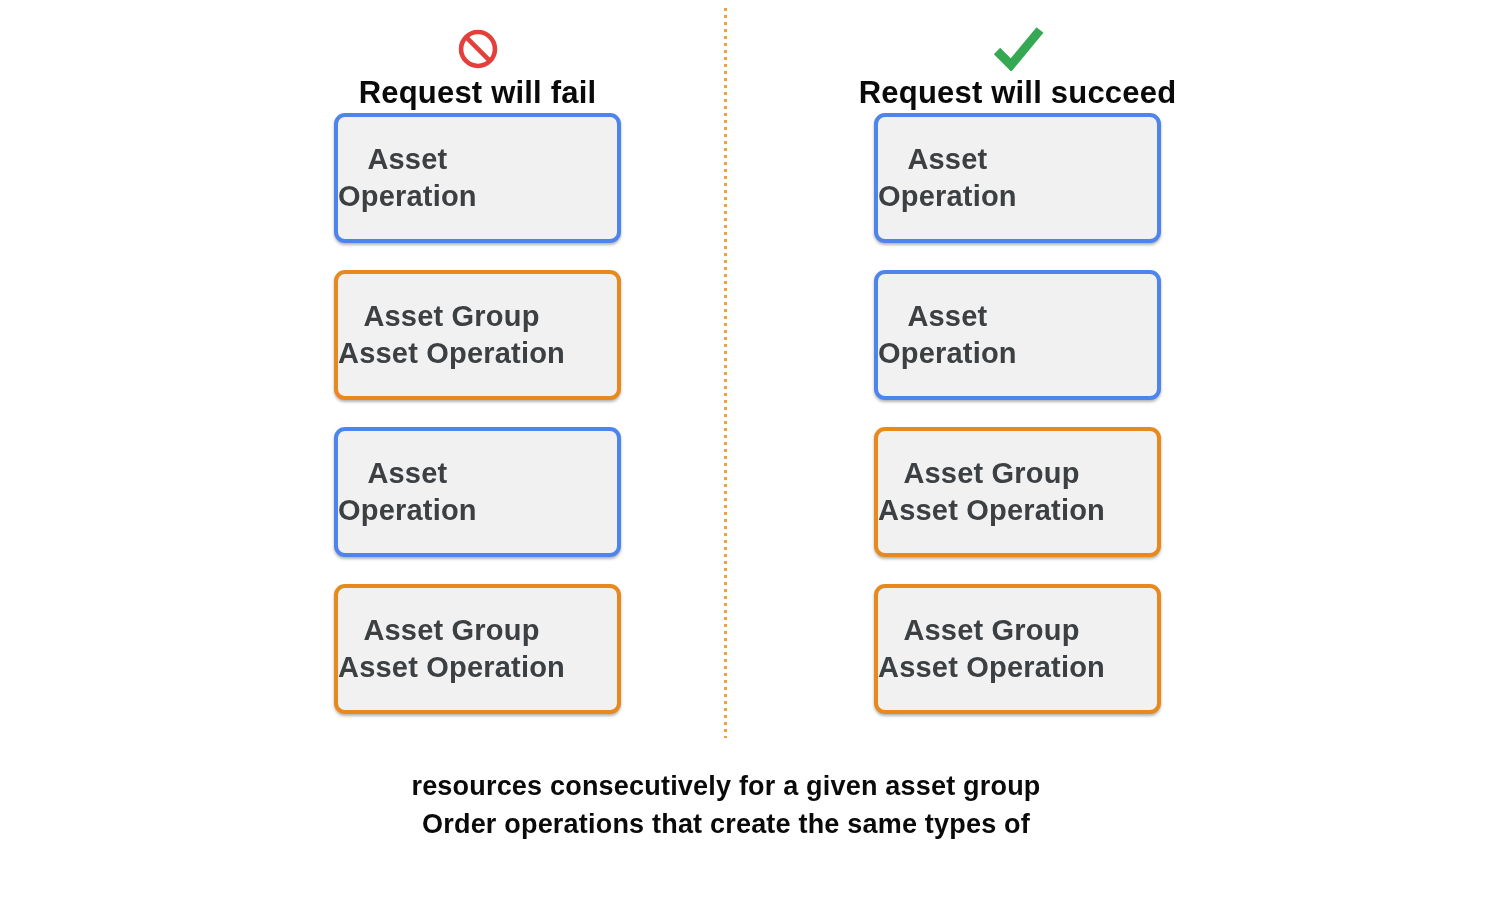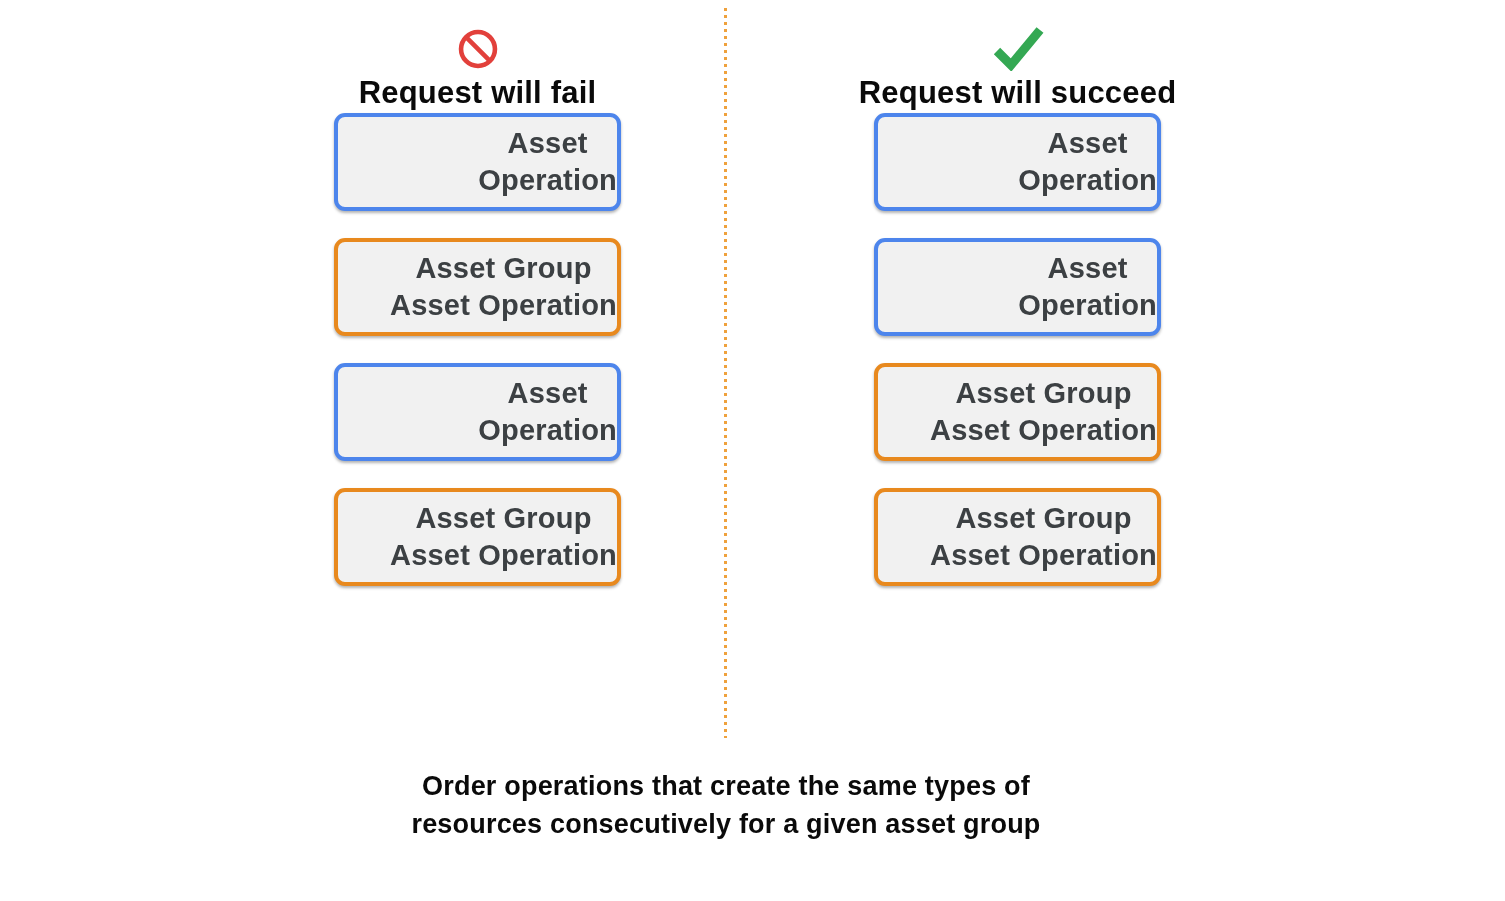--- a/index.html
+++ b/index.html
@@ -53,28 +53,28 @@
     margin-top: 3px;
     font-size: 31px;
     font-weight: 700;
     letter-spacing: 0.2px;
     color: var(--heading-text);
     line-height: 1.2;
     white-space: nowrap;
   }
 
   .box {
-    height: 98px;
+    height: 130px;
     margin-bottom: 27px;
     background: var(--box-bg);
     border: 4px solid var(--blue-border);
     border-radius: 11px;
     display: flex;
     align-items: center;
-    justify-content: flex-end;
+    justify-content: flex-start;
     text-align: center;
     box-shadow: 0 2px 3px rgba(0,0,0,0.30);
   }
   .border-blue   { border-color: var(--blue-border); }
   .border-orange { border-color: var(--orange-border); }
 
   .box-label {
     font-size: 29px;
     font-weight: 700;
     color: var(--box-text);
@@ -151,17 +151,17 @@
     <div class="box border-orange">
       <p class="box-label"><span>Asset Group</span><br><span>Asset Operation</span></p>
     </div>
 
     <div class="box border-orange">
       <p class="box-label"><span>Asset Group</span><br><span>Asset Operation</span></p>
     </div>
   </section>
 
   <footer class="caption">
+    <div>resources consecutively for a given asset group</div>
     <div>Order operations that create the same types of</div>
-    <div>resources consecutively for a given asset group</div>
   </footer>
 
 </div>
 
 </body></html>

